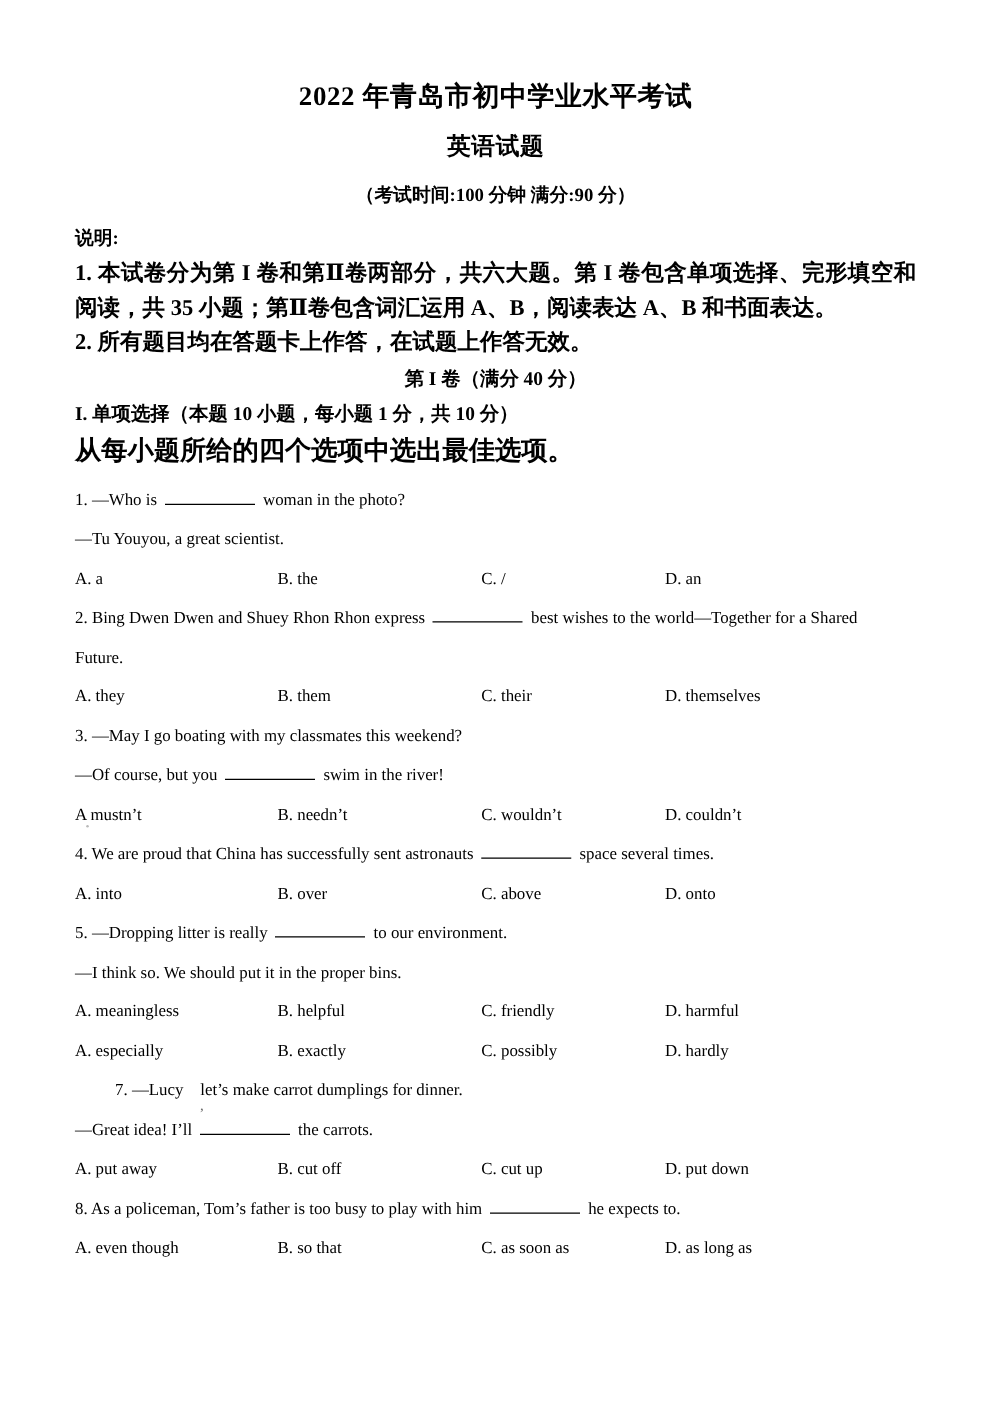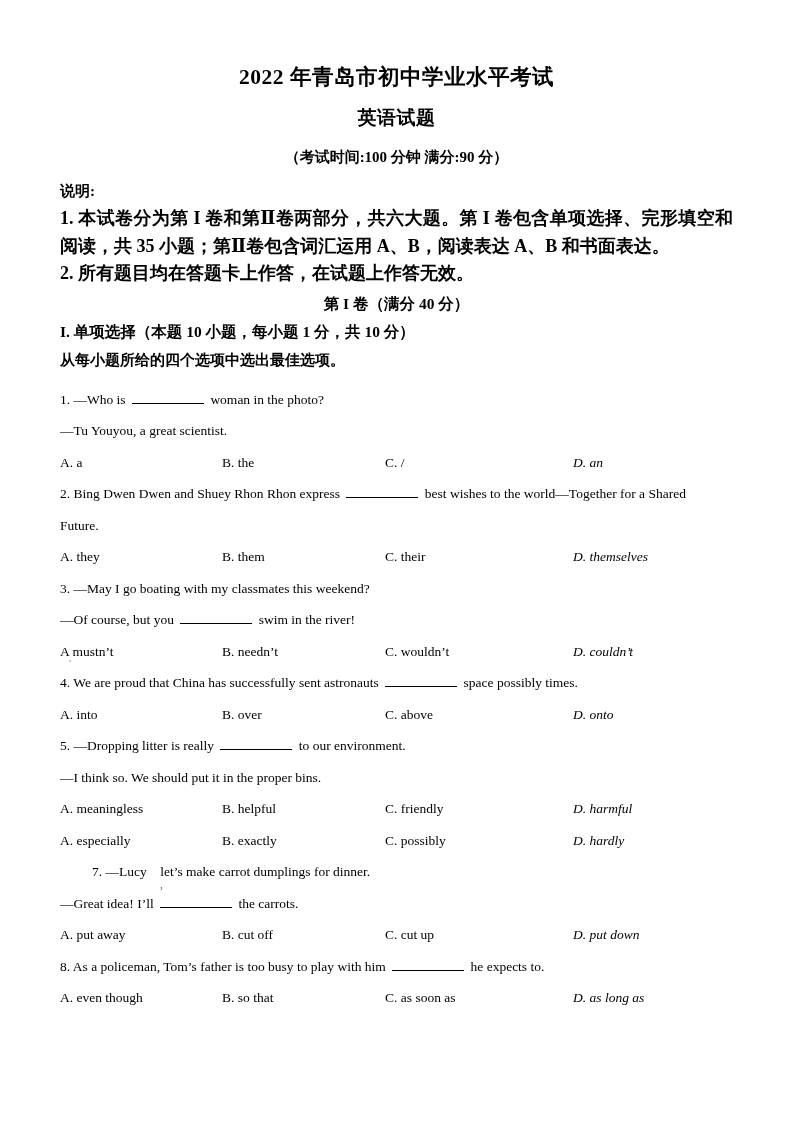--- a/index.html
+++ b/index.html
@@ -78,21 +78,21 @@
     padding-top: 2px;
   }
   .section-heading {
     font-weight: bold;
     font-size: 15.5px;
     line-height: 28px;
     margin: 0;
   }
   .section-sub {
     font-weight: bold;
-    font-size: 15px;
+    font-size: 21px;
     line-height: 28px;
     margin: 0;
   }
 
   
   .questions {
     margin-top: 10px;
   }
   .q-block {
     margin: 0;
@@ -120,21 +120,21 @@
     margin: 0;
   }
   .opt {
     position: absolute;
     top: 0;
     white-space: nowrap;
   }
   .opt-a { left: 0px; }
   .opt-b { left: 162px; }
   .opt-c { left: 325px; }
-  .opt-d { left: 513px; font-style: italic; }
+  .opt-d { left: 472px; }
 
   
   .stray-dot {
     position: absolute;
     width: 2px;
     height: 2px;
     background: #b9b9b9;
     border-radius: 50%;
   }
   .stray-comma {
@@ -190,21 +190,21 @@
           <div class="q-line" style="position: relative;"><span>—Of course, but you </span><span class="blank"></span><span> swim in the river!</span></div>
           <div class="opt-row">
             <span class="opt opt-a">A  mustn’t</span>
             <span class="opt opt-b">B. needn’t</span>
             <span class="opt opt-c">C. wouldn’t</span>
             <span class="opt opt-d">D. couldn’t</span>
             <span class="stray-dot" style="left: 9px; top: 24px;"></span>
           </div>
         </div>
         <div class="q-block">
-          <div class="q-line" style="position: relative;"><span>4. We are proud that China has successfully sent astronauts </span><span class="blank"></span><span> space possibly times.</span></div>
+          <div class="q-line" style="position: relative;"><span>4. We are proud that China has successfully sent astronauts </span><span class="blank"></span><span> space several times.</span></div>
           <div class="opt-row">
             <span class="opt opt-a">A. into</span>
             <span class="opt opt-b">B. over</span>
             <span class="opt opt-c">C. above</span>
             <span class="opt opt-d">D. onto</span>
           </div>
         </div>
         <div class="q-block">
           <div class="q-line" style="position: relative;"><span>5. —Dropping litter is really </span><span class="blank"></span><span> to our environment.</span></div>
           <div class="q-line" style="position: relative;"><span>—I think so. We should put it in the proper bins.</span></div>

